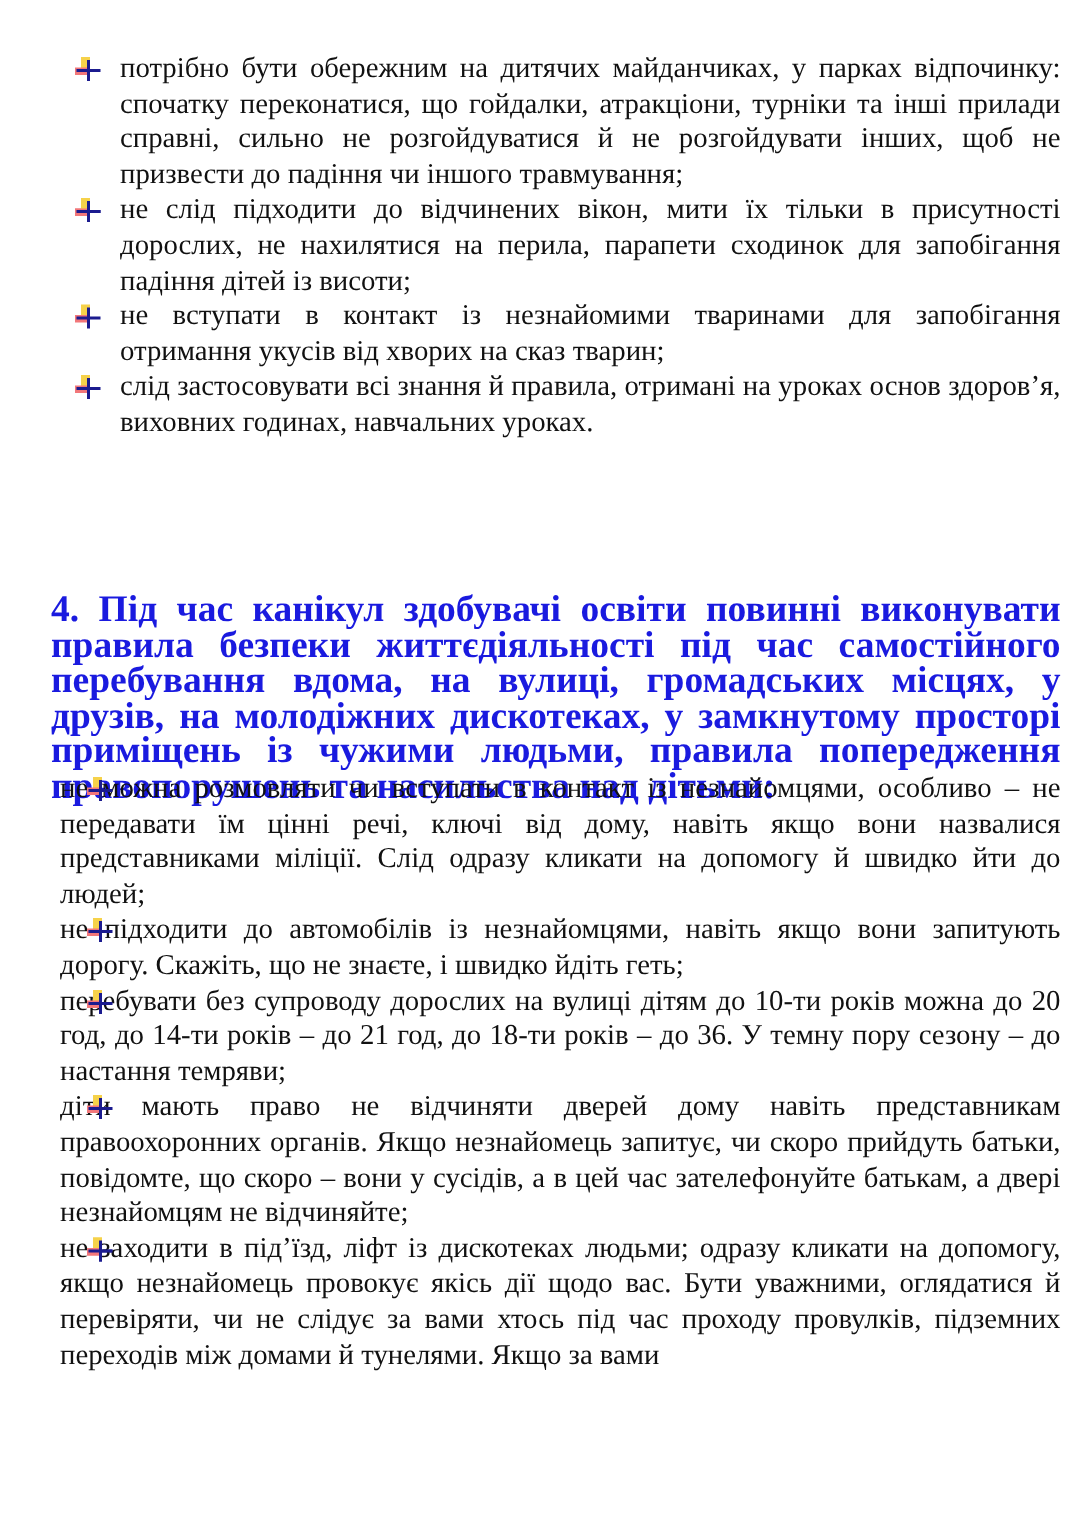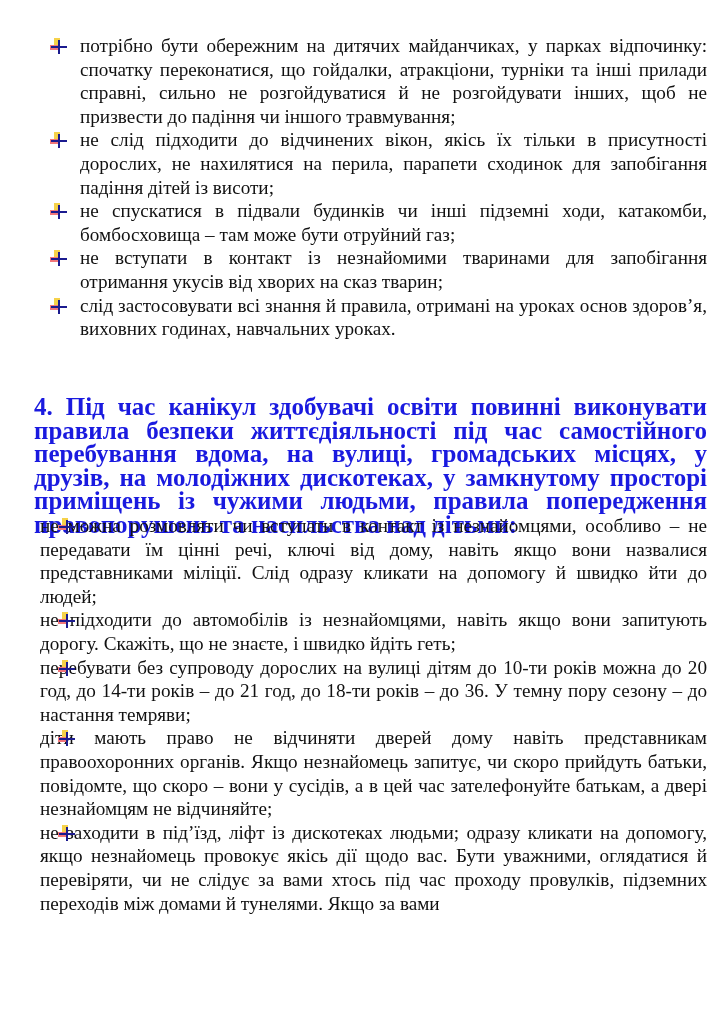--- a/index.html
+++ b/index.html
@@ -50,30 +50,21 @@
           <rect x="8" y="3" width="2" height="14" fill="#1b1b8f"></rect>
         </svg>
     </div>
     <div class="item">
       <svg class="bullet" viewBox="0 0 18 18">
           <rect x="4" y="1" width="6" height="8" fill="#f6d24a"></rect>
           <rect x="0" y="8" width="8" height="5" fill="#f2777a"></rect>
           <rect x="1" y="9" width="16" height="2" fill="#1b1b8f"></rect>
           <rect x="8" y="3" width="2" height="14" fill="#1b1b8f"></rect>
         </svg>
-      <span> не слід підходити до відчинених вікон, якісь їх тільки в присутності дорослих, не нахилятися на перила, парапети сходинок для запобігання падіння дітей із висоти;</span>
-    </div>
-    <div class="item">
-      <svg class="bullet" viewBox="0 0 18 18">
-          <rect x="4" y="1" width="6" height="8" fill="#f6d24a"></rect>
-          <rect x="0" y="8" width="8" height="5" fill="#f2777a"></rect>
-          <rect x="1" y="9" width="16" height="2" fill="#1b1b8f"></rect>
-          <rect x="8" y="3" width="2" height="14" fill="#1b1b8f"></rect>
-        </svg>
-      <span>не спускатися в підвали будинків чи інші підземні ходи, катакомби, бомбосховища – там може бути отруйний газ;</span>
+      <span> не слід підходити до відчинених вікон, мити їх тільки в присутності дорослих, не нахилятися на перила, парапети сходинок для запобігання падіння дітей із висоти;</span>
     </div>
     <div class="item">
       <svg class="bullet" viewBox="0 0 18 18">
           <rect x="4" y="1" width="6" height="8" fill="#f6d24a"></rect>
           <rect x="0" y="8" width="8" height="5" fill="#f2777a"></rect>
           <rect x="1" y="9" width="16" height="2" fill="#1b1b8f"></rect>
           <rect x="8" y="3" width="2" height="14" fill="#1b1b8f"></rect>
         </svg>
       <span>не вступати в контакт із незнайомими тваринами для запобігання отримання укусів від хворих на сказ тварин;</span>
     </div>

